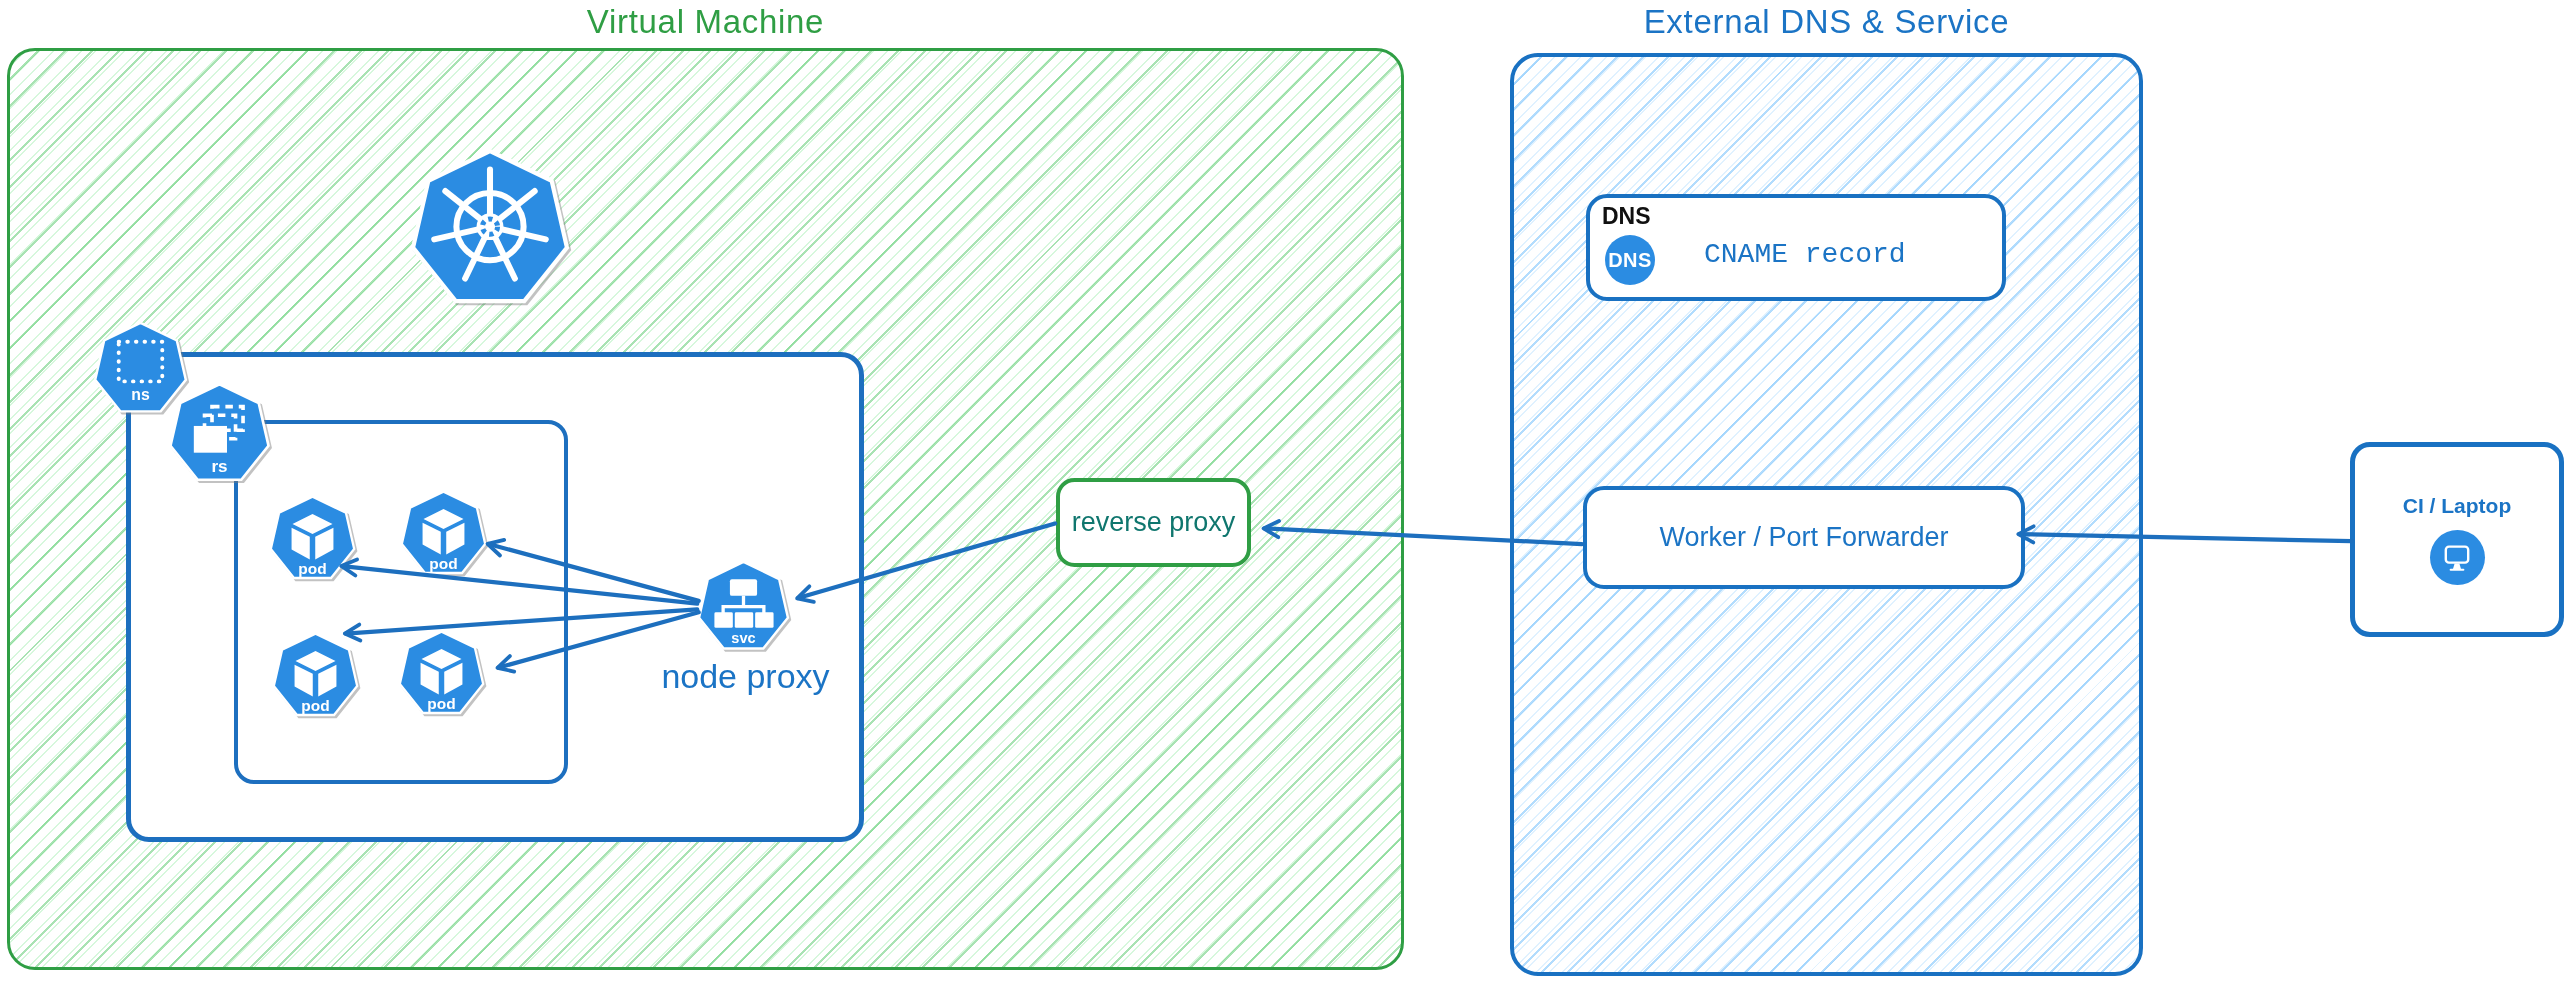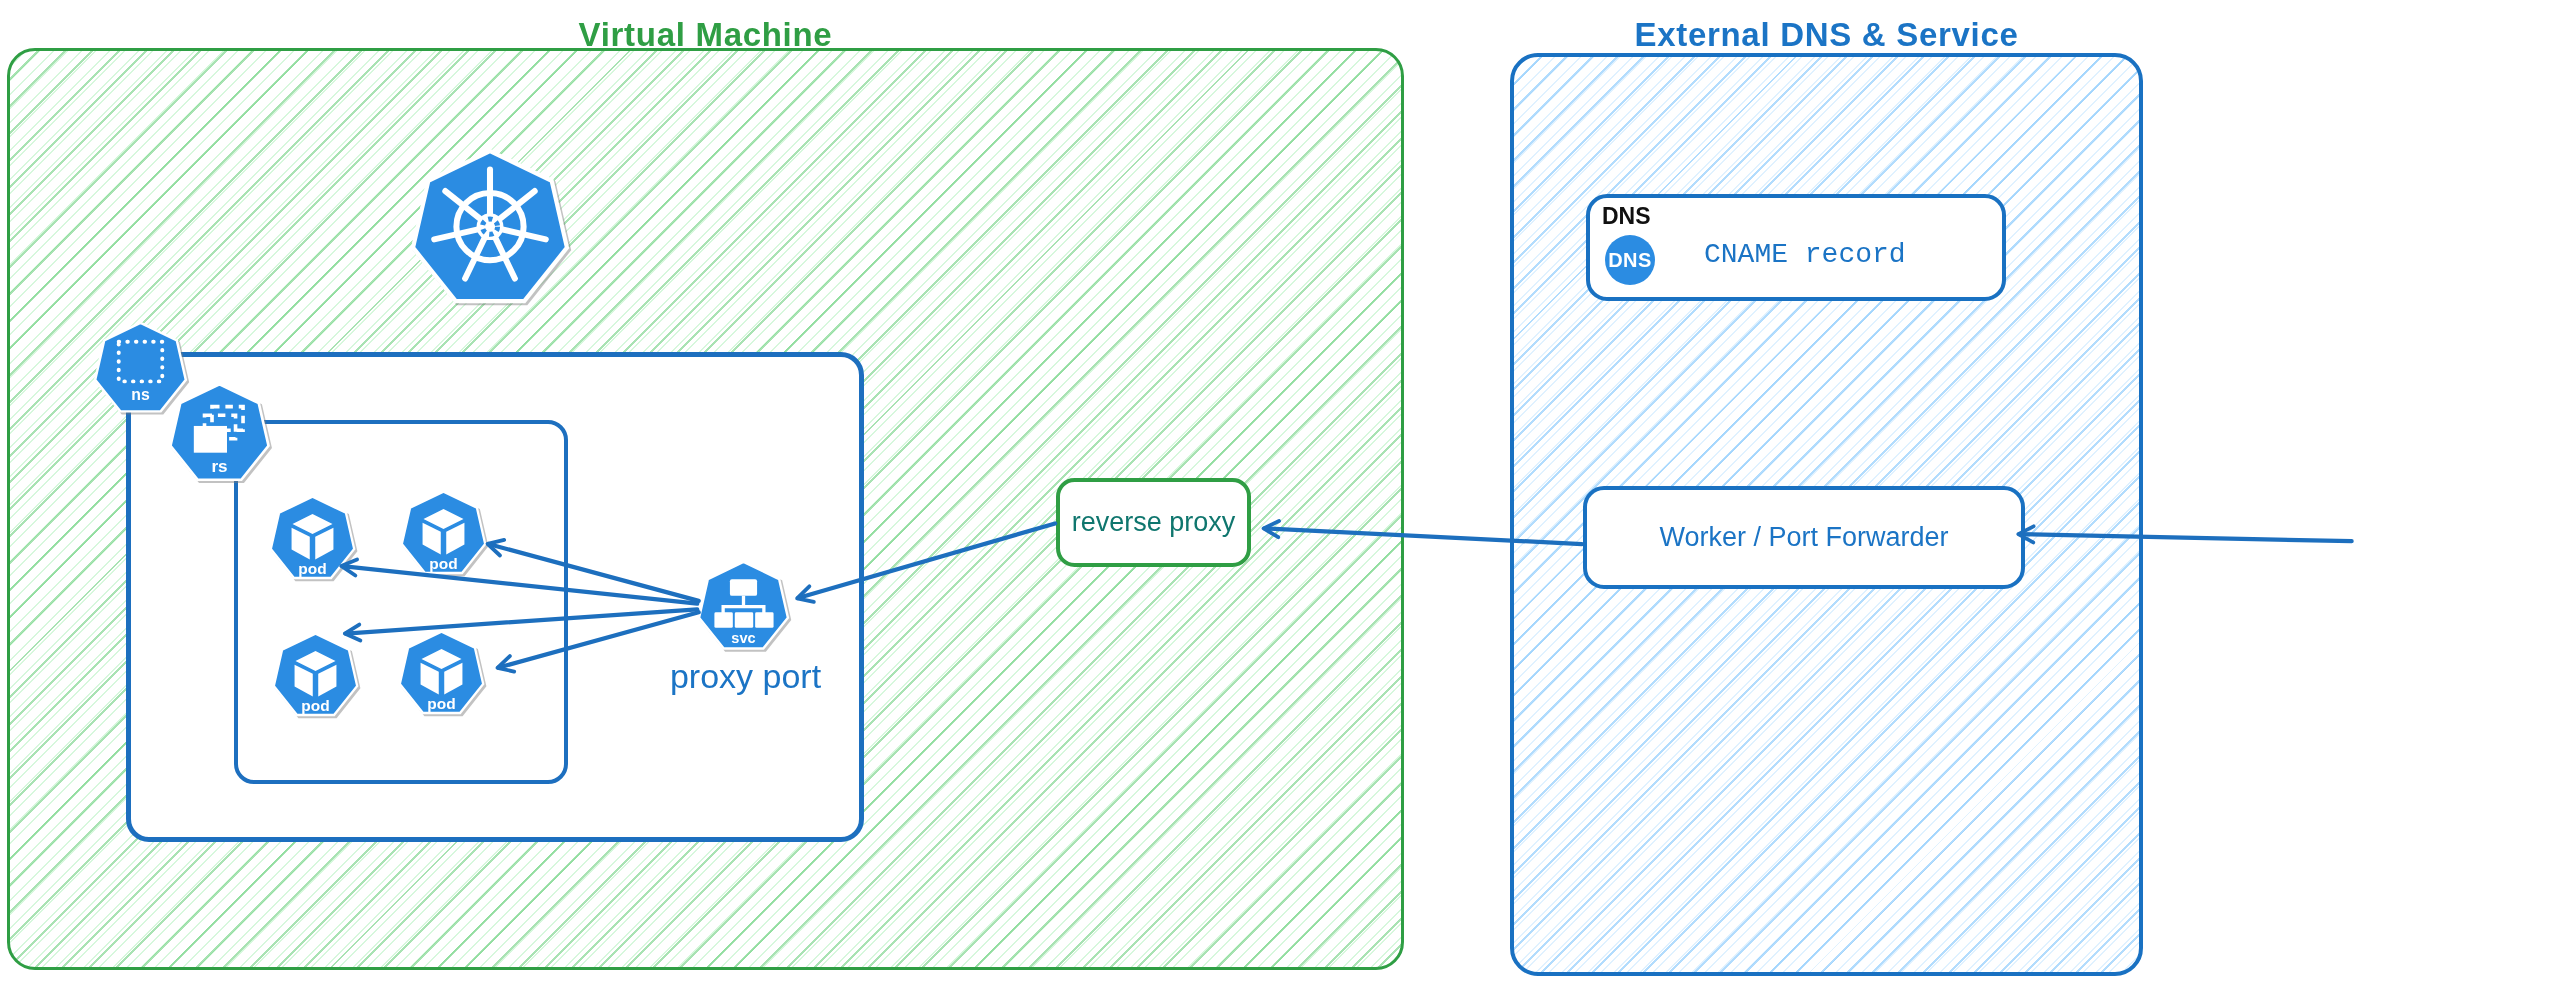--- a/index.html
+++ b/index.html
@@ -17,22 +17,22 @@
       repeating-linear-gradient(135deg, rgba(139,233,156,0.35) 0 1.4px, transparent 1.4px 10px);
   }
   .dns-panel{
     left:1510px;top:53px;width:633px;height:923px;
     border:4.3px solid #1971c2;border-radius:28px;
     background-image:
       repeating-linear-gradient(135deg, rgba(116,192,252,0.55) 0 2.1px, transparent 2.1px 18px),
       repeating-linear-gradient(135deg, rgba(165,216,255,0.35) 0 1.4px, transparent 1.4px 9.2px);
   }
   .panel-title{
-    position:absolute;top:14px;height:41px;display:flex;align-items:center;justify-content:center;
-    font-size:33px;font-weight:700;letter-spacing:0.7px;white-space:nowrap;
+    position:absolute;top:1px;height:41px;display:flex;align-items:center;justify-content:center;
+    font-size:33px;font-weight:400;letter-spacing:0.7px;white-space:nowrap;
   }
   .vm-title{left:7px;width:1397px;color:#2f9e44;}
   .dns-title{left:1510px;width:633px;color:#1b74c5;}
   
   .namespace-box{
     position:absolute;left:126px;top:352px;width:738px;height:490px;box-sizing:border-box;
     background:#ffffff;border:5px solid #1d6fbf;border-radius:23px;z-index:2;
   }
   .rs-box{
     position:absolute;left:234px;top:420px;width:334px;height:364px;box-sizing:border-box;
@@ -153,35 +153,45 @@
   <svg class="k8s-icon icon-svc" viewBox="0 0 100 100">
     <polygon points="50,3 86.7,20.7 95.8,60.5 70.4,92.3 29.6,92.3 4.2,60.5 13.3,20.7" fill="#2b8ce2" stroke="#ffffff" stroke-width="2.5"></polygon>
     <rect x="36" y="21" width="28" height="17" rx="2" fill="#ffffff"></rect>
     <path d="M50,38 L50,49 M29,56 L29,49 L71,49 L71,56" fill="none" stroke="#ffffff" stroke-width="3.4"></path>
     <rect x="20" y="55" width="19" height="16" rx="1.5" fill="#ffffff"></rect>
     <rect x="41" y="55" width="19" height="16" rx="1.5" fill="#ffffff"></rect>
     <rect x="62" y="55" width="19" height="16" rx="1.5" fill="#ffffff"></rect>
     <text x="50" y="87" text-anchor="middle" fill="#ffffff" font-size="15" font-weight="bold" font-family="Liberation Sans, sans-serif">svc</text>
   </svg>
 
-  <div class="node-port-lbl">proxy port</div>
+  <div class="node-port-lbl">node proxy</div>
 
   <div class="node-box rp-box">
     <span class="lbl">reverse proxy</span>
   </div>
 
   <div class="node-box cname-box"></div>
   <div class="dns-tag">DNS</div>
   <div class="dns-badge">DNS</div>
   <div class="lbl cname-box-label" style="position:absolute;left:1704px;top:239px;z-index:4;font-size:28px;color:#1b74c5;white-space:nowrap;font-family:Liberation Mono, monospace;">CNAME record</div>
 
   <div class="node-box worker-box">
     <span class="blue-lbl">Worker / Port Forwarder</span>
   </div>
 
+  <div class="node-box ci-box">
+    <span class="lbl">CI / Laptop</span>
+    <span class="ci-circle">
+      <svg width="40" height="40" viewBox="0 0 100 100">
+        <rect x="22" y="24" width="56" height="40" rx="8" fill="none" stroke="#ffffff" stroke-width="6"></rect>
+        <path d="M44,66 L40,80 L60,80 L56,66 Z" fill="#ffffff"></path>
+        <line x1="34" y1="82" x2="66" y2="82" stroke="#ffffff" stroke-width="5" stroke-linecap="round"></line>
+      </svg>
+    </span>
+  </div>
 
   <svg class="arrows" width="2576" height="983" viewBox="0 0 3628 1384">
     <defs>
       <marker id="ah" viewBox="0 0 12 12" refX="9.5" refY="6" markerWidth="34" markerHeight="34" orient="auto" markerUnits="userSpaceOnUse">
         <path d="M2.5,2 L10,6 L2.5,10" fill="none" stroke="#1d6fbe" stroke-width="1.9" stroke-linecap="round" stroke-linejoin="round"></path>
       </marker>
     </defs>
     <g stroke="#1d6fbe" stroke-width="6" stroke-linecap="round" fill="none">
       <line x1="3312" y1="762" x2="2844" y2="752" marker-end="url(#ah)"></line>
       <line x1="2228" y1="766" x2="1781" y2="744" marker-end="url(#ah)"></line>

